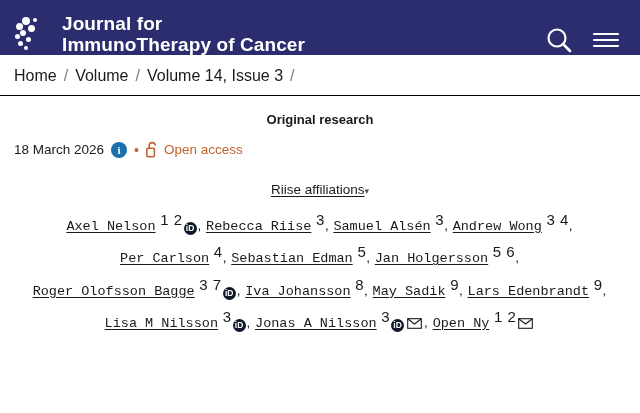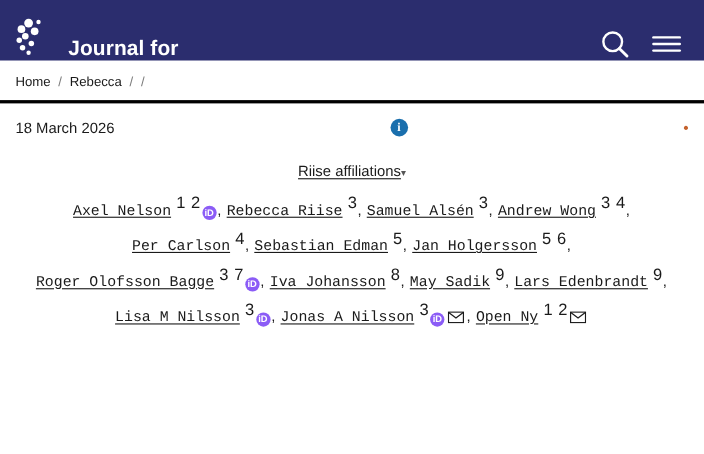--- a/index.html
+++ b/index.html
@@ -54,23 +54,23 @@
     display: block;
     line-height: 0;
   }
 
   
   .breadcrumb {
     display: flex;
     align-items: center;
     gap: 7px;
     padding: 12px 14px 10px 14px;
-    font-size: 12px;
-    color: #1a1a1a;
-    border-bottom: 3px solid #000000;
+    font-size: 16px;
+    color: #1a1a1a;
+    border-bottom: 1px solid #000000;
     white-space: nowrap;
   }
   .breadcrumb a {
     color: #1a1a1a;
     text-decoration: none;
   }
   .breadcrumb a.link-blue { color: #1a6fad; }
   .breadcrumb .sep { color: #7c7c7c; }
 
   
@@ -81,21 +81,21 @@
   .article-type {
     margin-top: 16px;
     font-size: 13px;
     font-weight: bold;
     color: #1a1a1a;
   }
   .meta-row {
     margin-top: 14px;
     display: flex;
     align-items: center;
-    justify-content: space-between;
+    justify-content: flex-start;
     gap: 7px;
     font-size: 13.5px;
     color: #1a1a1a;
   }
   .info-badge {
     width: 16px; height: 16px;
     border-radius: 50%;
     background: #1a6fad;
     color: #fff;
     font-size: 11px;
@@ -156,21 +156,21 @@
   }
   .author .sup {
     font-size: 15px;
     vertical-align: super;
     letter-spacing: .5px;
   }
   .orcid {
     display: inline-block;
     width: 13px; height: 13px;
     border-radius: 50%;
-    background: #8b5cf6;
+    background: #0f172a;
     color: #fff;
     font-size: 8.5px;
     font-weight: bold;
     line-height: 13px;
     text-align: center;
     vertical-align: -1px;
     margin: 0 1px;
     cursor: pointer;
     font-family: "Liberation Sans", sans-serif;
   }
@@ -193,20 +193,21 @@
     <span class="dot" style="width:8px;height:8px;left:8px;top:2px;"></span>
     <span class="dot" style="width:6px;height:6px;left:6px;top:15px;"></span>
     <span class="dot" style="width:5px;height:5px;left:4px;top:26px;"></span>
     <span class="dot" style="width:7px;height:7px;left:14px;top:10px;"></span>
     <span class="dot" style="width:5px;height:5px;left:12px;top:22px;"></span>
     <span class="dot" style="width:4px;height:4px;left:10px;top:31px;"></span>
     <span class="dot" style="width:4px;height:4px;left:19px;top:3px;"></span>
   </div>
   <div class="journal-title">
     <span>Journal for</span>
+    <span>ImmunoTherapy of Cancer</span>
   </div>
   <div class="header-actions">
     <button class="icon-btn" aria-label="search">
       <svg width="30" height="30" viewBox="0 0 30 30">
         <circle cx="13" cy="13" r="8.5" fill="none" stroke="#ffffff" stroke-width="2.2"></circle>
         <line x1="19" y1="19" x2="26" y2="26" stroke="#ffffff" stroke-width="2.6" stroke-linecap="round"></line>
       </svg>
     </button>
     <button class="icon-btn" aria-label="menu">
       <svg width="28" height="20" viewBox="0 0 28 20">
@@ -214,32 +215,43 @@
         <line x1="2" y1="10" x2="26" y2="10" stroke="#ffffff" stroke-width="2.2" stroke-linecap="round"></line>
         <line x1="2" y1="16" x2="26" y2="16" stroke="#ffffff" stroke-width="2.2" stroke-linecap="round"></line>
       </svg>
     </button>
   </div>
 </div>
 
 <nav class="breadcrumb" id="breadcrumb">
     <a href="#">Home</a>
     <span class="sep">/</span>
-    <a href="#">Rebecca</a>
+    <a href="#">Volume</a>
     <span class="sep">/</span>
+    <a href="#">Volume 14, Issue 3</a>
     <span class="sep">/</span>
   </nav>
 
 <div class="article">
 
+  <div class="article-type">Original research</div>
 
   <div class="meta-row">
     <span>18 March 2026</span>
     <span class="info-badge">i</span>
     <span class="bullet-sep">•</span>
+    <span class="oa-group">
+      <span class="lock-icon">
+        <svg width="13" height="17" viewBox="0 0 13 17">
+          <path d="M3.2 7.4 V4.6 a3 3 0 0 1 6 0" fill="none" stroke="#c4622d" stroke-width="1.6"></path>
+          <rect x="0.8" y="7.2" width="7.6" height="8.6" rx="1.2" fill="none" stroke="#c4622d" stroke-width="1.6"></rect>
+        </svg>
+      </span>
+      <span>Open access</span>
+    </span>
   </div>
 
 
   <div class="affil-link">
     <u>Riise affiliations</u><span class="caret">▾</span>
   </div>
 
   <div class="authors" id="author-list"><span class="author"><span class="name">Axel Nelson</span><span class="sup"> 1 2</span><span class="orcid">iD</span></span><span class="comma">, </span><span class="author"><span class="name">Rebecca Riise</span><span class="sup"> 3</span></span><span class="comma">, </span><span class="author"><span class="name">Samuel Alsén</span><span class="sup"> 3</span></span><span class="comma">, </span><span class="author"><span class="name">Andrew Wong</span><span class="sup"> 3 4</span></span><span class="comma">, </span><span class="author"><span class="name">Per Carlson</span><span class="sup"> 4</span></span><span class="comma">, </span><span class="author"><span class="name">Sebastian Edman</span><span class="sup"> 5</span></span><span class="comma">, </span><span class="author"><span class="name">Jan Holgersson</span><span class="sup"> 5 6</span></span><span class="comma">, </span><span class="author"><span class="name">Roger Olofsson Bagge</span><span class="sup"> 3 7</span><span class="orcid">iD</span></span><span class="comma">, </span><span class="author"><span class="name">Iva Johansson</span><span class="sup"> 8</span></span><span class="comma">, </span><span class="author"><span class="name">May Sadik</span><span class="sup"> 9</span></span><span class="comma">, </span><span class="author"><span class="name">Lars Edenbrandt</span><span class="sup"> 9</span></span><span class="comma">, </span><span class="author"><span class="name">Lisa M Nilsson</span><span class="sup"> 3</span><span class="orcid">iD</span></span><span class="comma">, </span><span class="author"><span class="name">Jonas A Nilsson</span><span class="sup"> 3</span><span class="orcid">iD</span><span class="envelope"><svg width="15" height="11" viewBox="0 0 15 11">
             <rect x="0.7" y="0.7" width="13.6" height="9.6" fill="none" stroke="#1a1a1a" stroke-width="1.1"></rect>
             <path d="M0.9 1 L7.5 6 L14.1 1" fill="none" stroke="#1a1a1a" stroke-width="1.1"></path>

